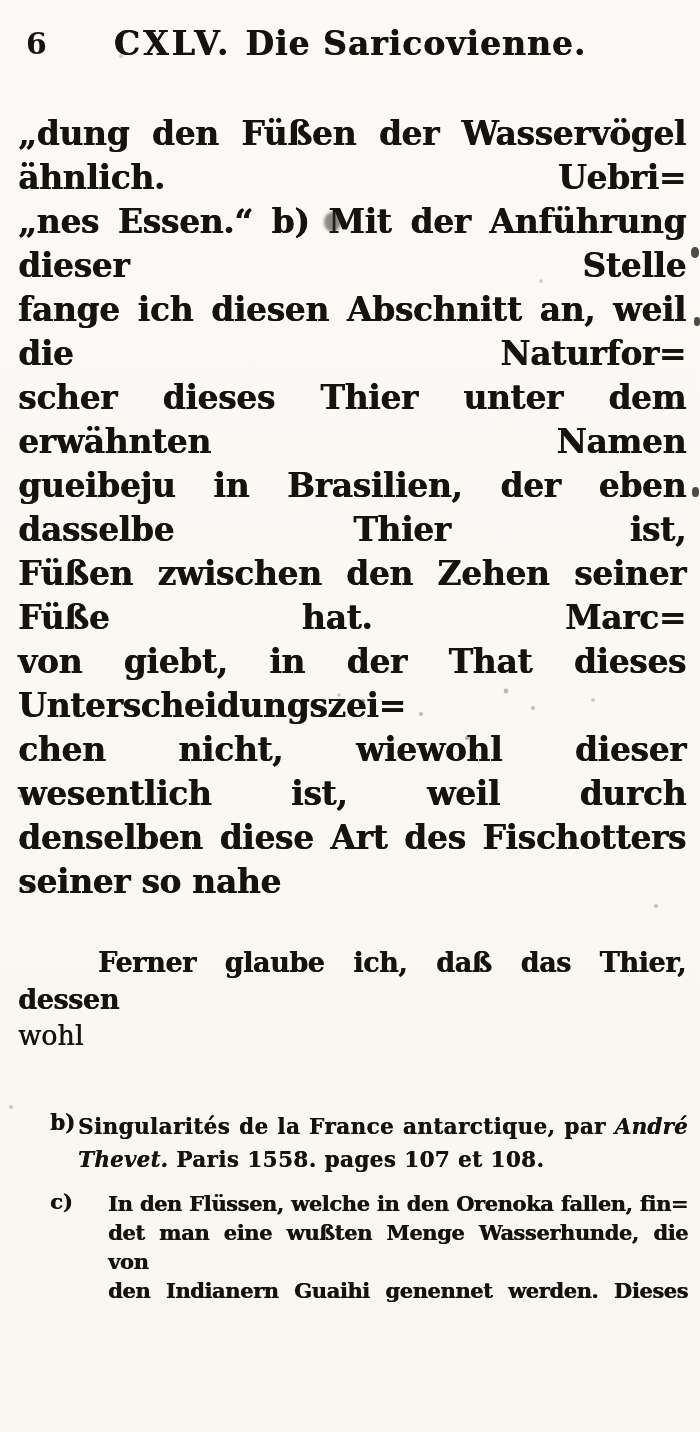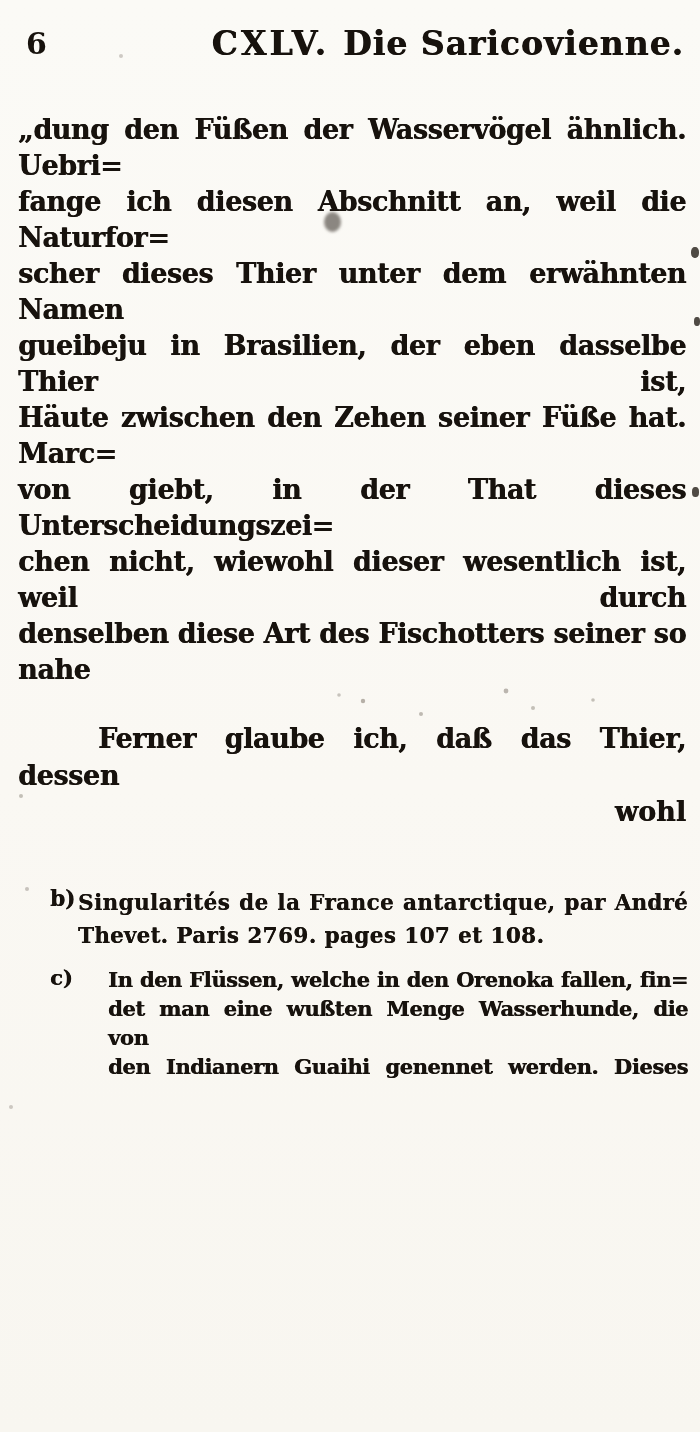--- a/index.html
+++ b/index.html
@@ -13,63 +13,63 @@
     overflow:hidden;
     box-sizing:border-box;
   }
   
   .pagehead{position:relative;margin:24px 16px 0 16px;height:46px;}
   .pagenum{
     position:absolute;left:10px;top:2px;
     font-size:30px;font-weight:700;
   }
   .chapter{
-    display:block;text-align:right;
+    display:block;text-align:center;
     font-size:33px;font-weight:700;letter-spacing:1px;
     text-shadow:0.6px 0 0 currentColor;
     white-space:nowrap;
   }
   .chapter .numeral{letter-spacing:3px;margin-right:14px;}
   
   .para{margin:0 14px 0 18px;}
   .para1{margin-top:42px;}
-  .para1 .tline{font-size:27px;line-height:36px;}
+  .para1 .tline{font-size:33px;line-height:44px;}
   .para1 .tline:last-child{text-align-last:left;}
-  .para2{margin-top:32px;}
+  .para2{margin-top:40px;}
   .para2 .tline{font-size:27px;line-height:37px;}
   .para2 .tline:first-child{text-indent:80px;}
   .tline{
     text-align:justify;text-align-last:justify;
     font-weight:700;letter-spacing:-0.4px;
     text-shadow:0.5px 0 0 currentColor;
     white-space:normal;
   }
   .catch{
-    text-align:right;font-weight:700;
+    text-align:left;font-weight:400;
     text-shadow:0.5px 0 0 currentColor;
   }
   .para2 .catch{font-size:27px;line-height:36px;}
   
   .fn{position:relative;margin-left:78px;margin-right:12px;}
   .fn .marker{
     position:absolute;left:-28px;top:0;
     font-weight:700;text-shadow:0.5px 0 0 currentColor;
   }
   .fnb{margin-top:56px;font-size:21.5px;}
   .fnb .marker{font-size:21.5px;}
   .fnb .tline{
     line-height:33px;font-weight:700;letter-spacing:0.4px;
     text-shadow:0.3px 0 0 currentColor;
   }
   .fnb .tline:last-child{text-align-last:left;}
   .fnc{margin-top:13px;font-size:21px;}
   .fnc .marker{font-size:21px;}
   .fnc .tline{line-height:29px;font-size:21px;margin-left:30px;}
   .it{
-    font-weight:600;letter-spacing:0.2px;
+    font-style:italic;font-weight:600;letter-spacing:0.2px;
     text-shadow:0.2px 0 0 currentColor;
   }
   .emph{letter-spacing:0.3px;text-shadow:0.9px 0 0 currentColor;}
   
   .blot{
     position:absolute;left:324px;top:212px;width:17px;height:20px;
     background:rgba(48,40,33,0.55);border-radius:50%;filter:blur(1.5px);
   }
   .speckles{
     position:absolute;left:0;top:0;width:2px;height:2px;border-radius:50%;
@@ -105,41 +105,42 @@
   <div class="edge m2"></div>
   <div class="edge m3"></div>
 
   <header class="pagehead">
     <span class="pagenum">6</span>
     <span class="chapter"><span class="numeral">CXLV.</span><span>Die Saricovienne.</span></span>
   </header>
 
   <section class="para para1">
       <div class="tline">„dung den Füßen der Wasservögel ähnlich.  Uebri=</div>
+      <div class="tline">„nes Essen.“ b)  Mit der Anführung dieser Stelle</div>
       <div class="tline">fange ich diesen Abschnitt an, weil die Naturfor=</div>
       <div class="tline">scher dieses Thier unter dem erwähnten Namen</div>
       <div class="tline">gueibeju in Brasilien, der eben dasselbe Thier ist,</div>
-      <div class="tline">Häute zwischen den Zehen seiner Füße hat.  Marc=</div>
+      <div class="tline">Füßen zwischen den Zehen seiner Füße hat.  Marc=</div>
       <div class="tline">von giebt, in der That dieses Unterscheidungszei=</div>
       <div class="tline">chen nicht, wiewohl dieser wesentlich ist, weil durch</div>
       <div class="tline">denselben diese Art des Fischotters seiner so nahe</div>
     </section>
 
   <section class="para para2">
     <div>
         <div class="tline">Ferner glaube ich, daß das Thier, dessen</div>
       </div>
     <div class="catch">wohl</div>
   </section>
 
   <section class="fn fnb">
     <span class="marker">b)</span>
     <div>
         <div class="tline"><span>Singularités de la France antarctique,  par </span><span class="it">André</span></div>
-        <div class="tline"><span class="it">Thevet.</span><span>  Paris 2769. pages 107 et 108.</span></div>
+        <div class="tline"><span class="it">Thevet.</span><span>  Paris 1558. pages 107 et 108.</span></div>
       </div>
   </section>
 
   <section class="fn fnc">
     <span class="marker">c)</span>
     <div>
         <div class="tline">In den Flüssen, welche in den Orenoka fallen, fin=</div>
         <div class="tline">det man eine wußten Menge Wasserhunde, die von</div>
         <div class="tline">den Indianern Guaihi genennet werden.  Dieses</div>
       </div>

